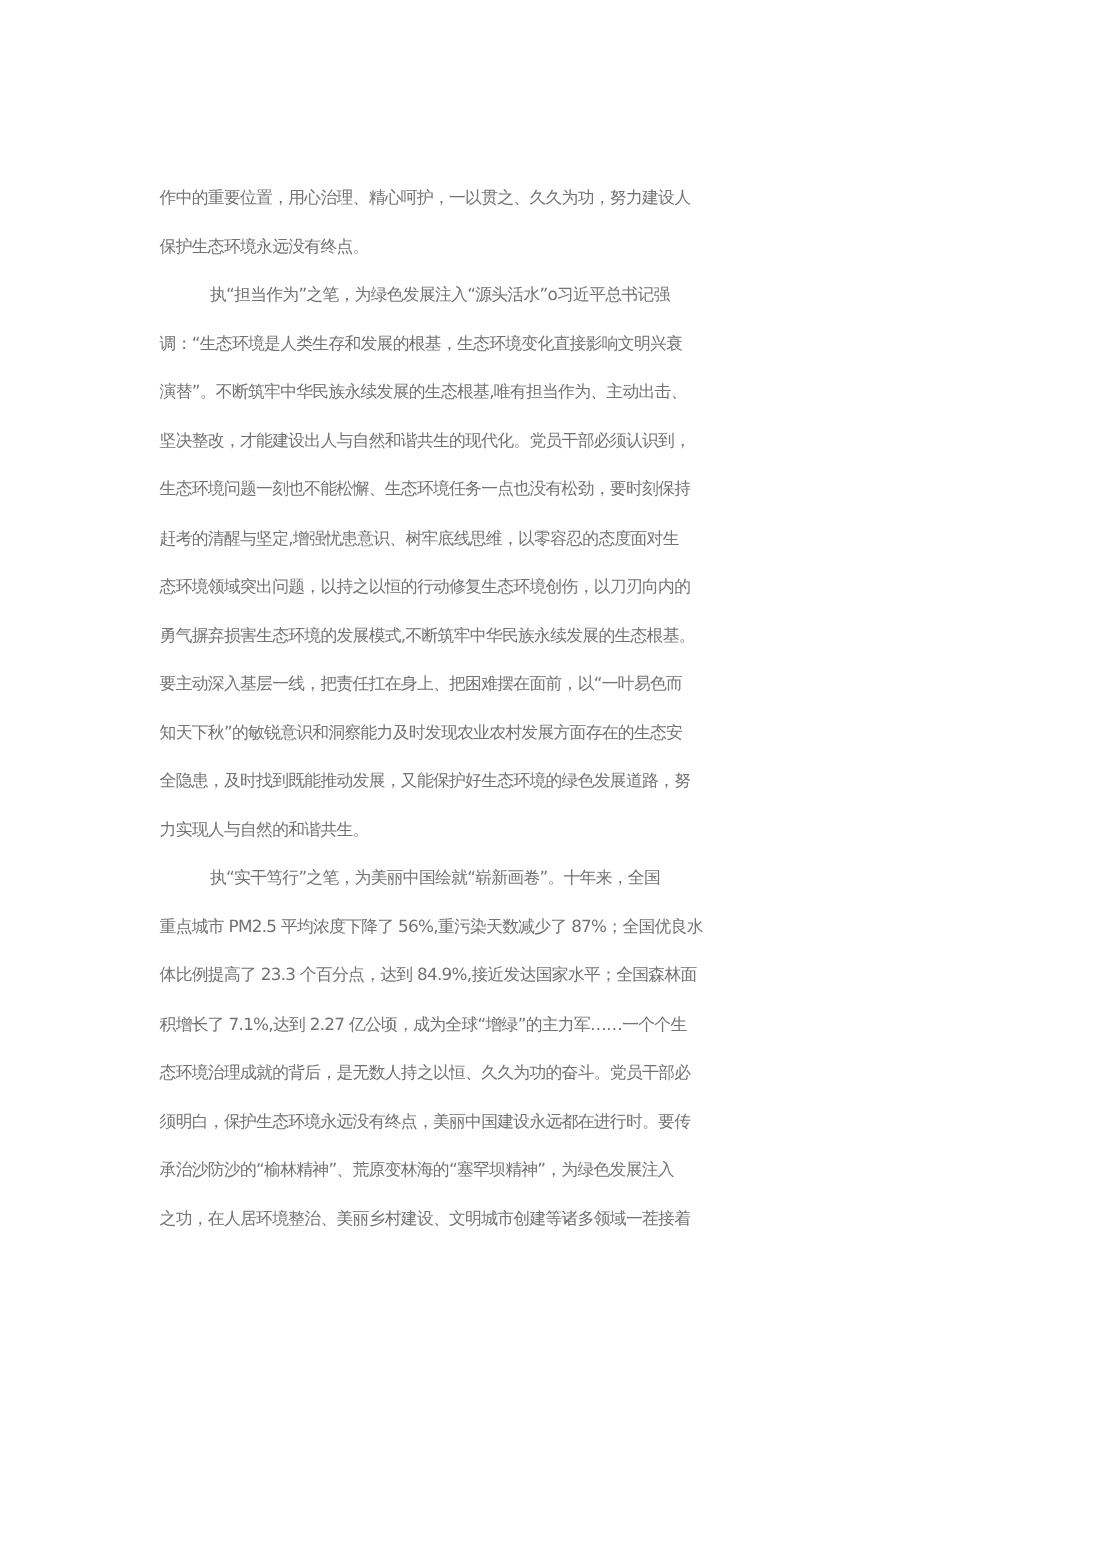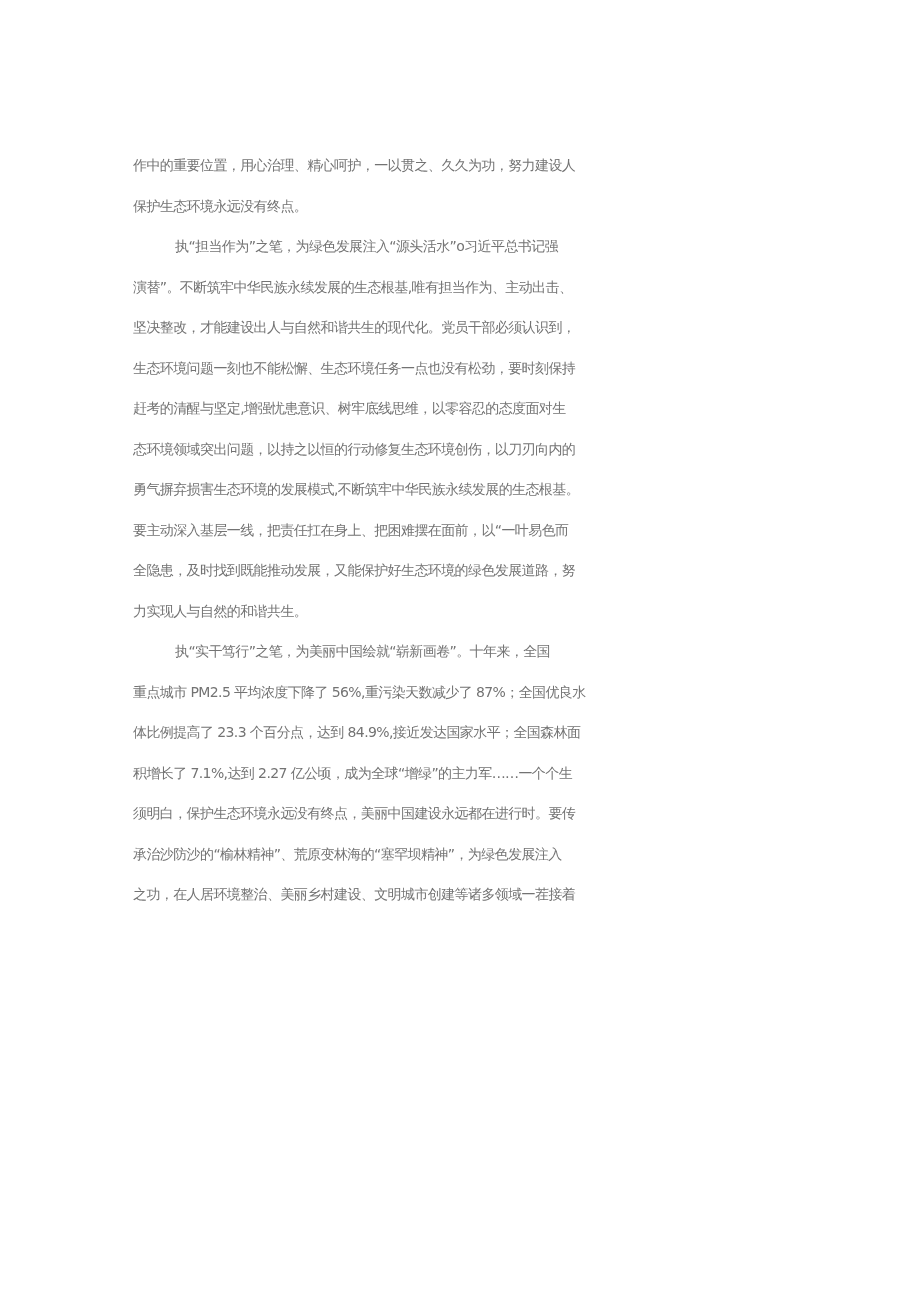--- a/index.html
+++ b/index.html
@@ -34,29 +34,32 @@
     padding-left: 42px;
   }
 </style>
 </head>
 <body>
 
 <div class="page">
   <div class="line">作中的重要位置，用心治理、精心呵护，一以贯之、久久为功，努力建设人</div>
   <div class="line">保护生态环境永远没有终点。</div>
   <div class="line indent">执“担当作为”之笔，为绿色发展注入“源头活水”o习近平总书记强</div>
+  <div class="line">调：“生态环境是人类生存和发展的根基，生态环境变化直接影响文明兴衰</div>
   <div class="line">演替”。不断筑牢中华民族永续发展的生态根基,唯有担当作为、主动出击、</div>
   <div class="line">坚决整改，才能建设出人与自然和谐共生的现代化。党员干部必须认识到，</div>
   <div class="line">生态环境问题一刻也不能松懈、生态环境任务一点也没有松劲，要时刻保持</div>
   <div class="line">赶考的清醒与坚定,增强忧患意识、树牢底线思维，以零容忍的态度面对生</div>
   <div class="line">态环境领域突出问题，以持之以恒的行动修复生态环境创伤，以刀刃向内的</div>
   <div class="line">勇气摒弃损害生态环境的发展模式,不断筑牢中华民族永续发展的生态根基。</div>
   <div class="line">要主动深入基层一线，把责任扛在身上、把困难摆在面前，以“一叶易色而</div>
+  <div class="line">知天下秋”的敏锐意识和洞察能力及时发现农业农村发展方面存在的生态安</div>
   <div class="line">全隐患，及时找到既能推动发展，又能保护好生态环境的绿色发展道路，努</div>
   <div class="line">力实现人与自然的和谐共生。</div>
   <div class="line indent">执“实干笃行”之笔，为美丽中国绘就“崭新画卷”。十年来，全国</div>
   <div class="line">重点城市 PM2.5 平均浓度下降了 56%,重污染天数减少了 87%；全国优良水</div>
   <div class="line">体比例提高了 23.3 个百分点，达到 84.9%,接近发达国家水平；全国森林面</div>
   <div class="line">积增长了 7.1%,达到 2.27 亿公顷，成为全球“增绿”的主力军……一个个生</div>
+  <div class="line">态环境治理成就的背后，是无数人持之以恒、久久为功的奋斗。党员干部必</div>
   <div class="line">须明白，保护生态环境永远没有终点，美丽中国建设永远都在进行时。要传</div>
   <div class="line">承治沙防沙的“榆林精神”、荒原变林海的“塞罕坝精神”，为绿色发展注入</div>
   <div class="line">之功，在人居环境整治、美丽乡村建设、文明城市创建等诸多领域一茬接着</div>
 </div>
 
 </body></html>

